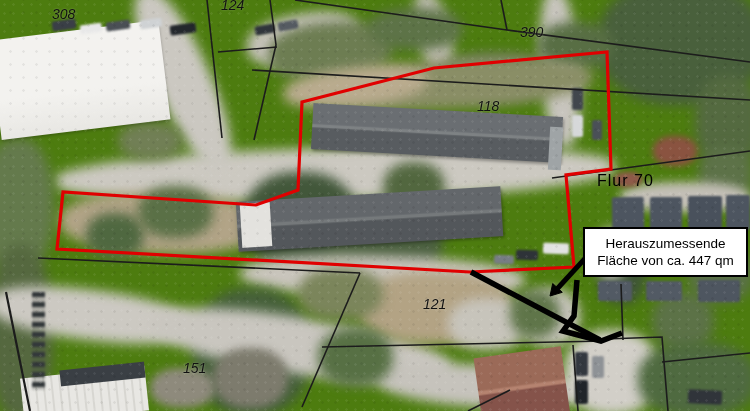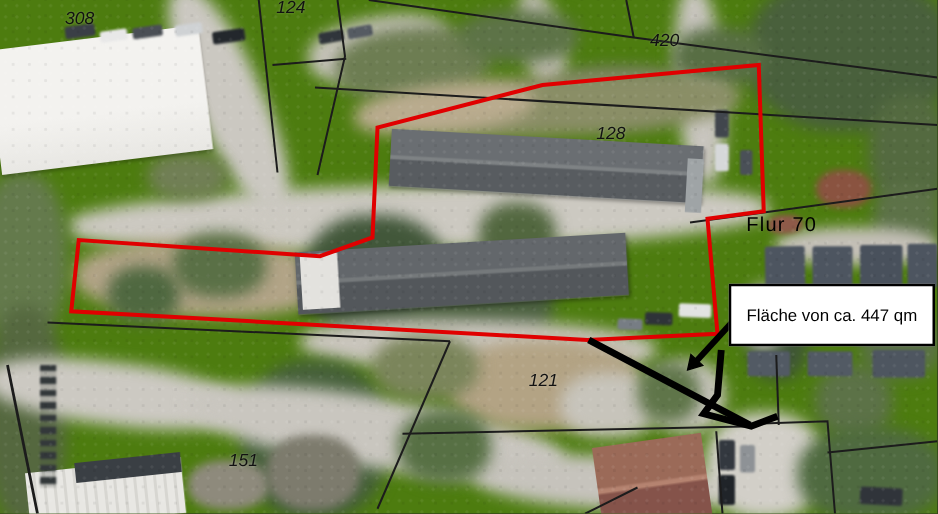--- a/index.html
+++ b/index.html
@@ -146,23 +146,24 @@
     <g fill="none" stroke="#000000">
       <path d="M471,272 L600,340" stroke-width="5.5"></path>
       <path d="M577,280 L574,316 L563,331 L601,341 L622,333" stroke-width="5.5"></path>
       <path d="M591,252 L557,289" stroke-width="5"></path>
       <polygon points="550,296 552.7,283.5 562.3,292.3" fill="#000000"></polygon>
     </g>
   </svg>
 
   <span class="plabel" style="left:52px;top:6px">308</span>
   <span class="plabel" style="left:221px;top:-3px">124</span>
-  <span class="plabel" style="left:520px;top:24px">420</span>
-  <span class="plabel" style="left:477px;top:98px">128</span>
+  <span class="plabel" style="left:520px;top:24px">390</span>
+  <span class="plabel" style="left:477px;top:98px">118</span>
   <span class="plabel" style="left:423px;top:296px">121</span>
   <span class="plabel" style="left:183px;top:360px">151</span>
   <span class="flur" style="left:597px;top:172px">Flur 70</span>
 
   <div class="callout">
+    <span>Herauszumessende</span>
     <span>Fläche von ca. 447 qm</span>
   </div>
 
 </div>
 
 </body></html>

